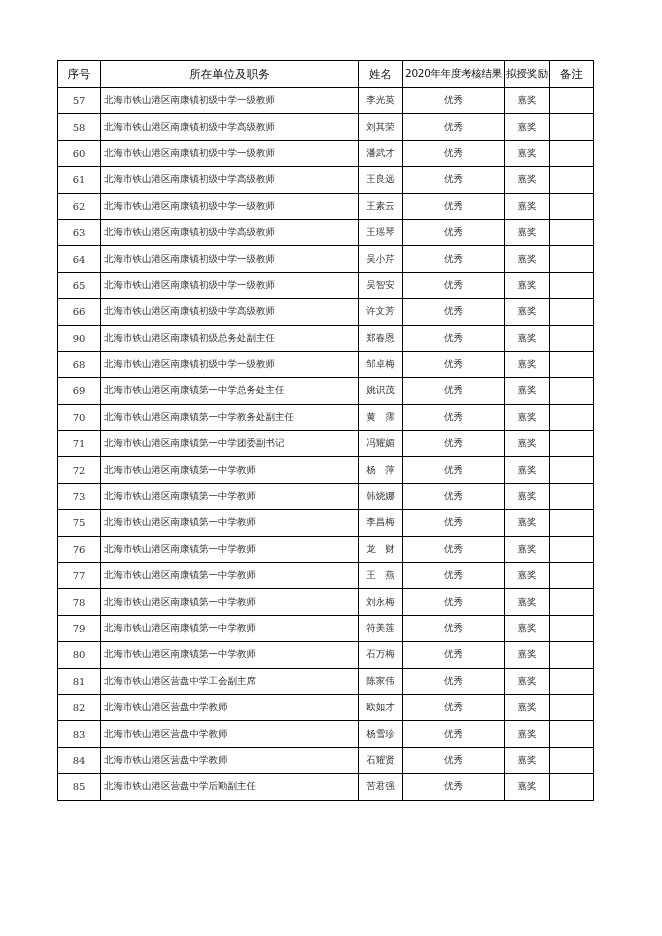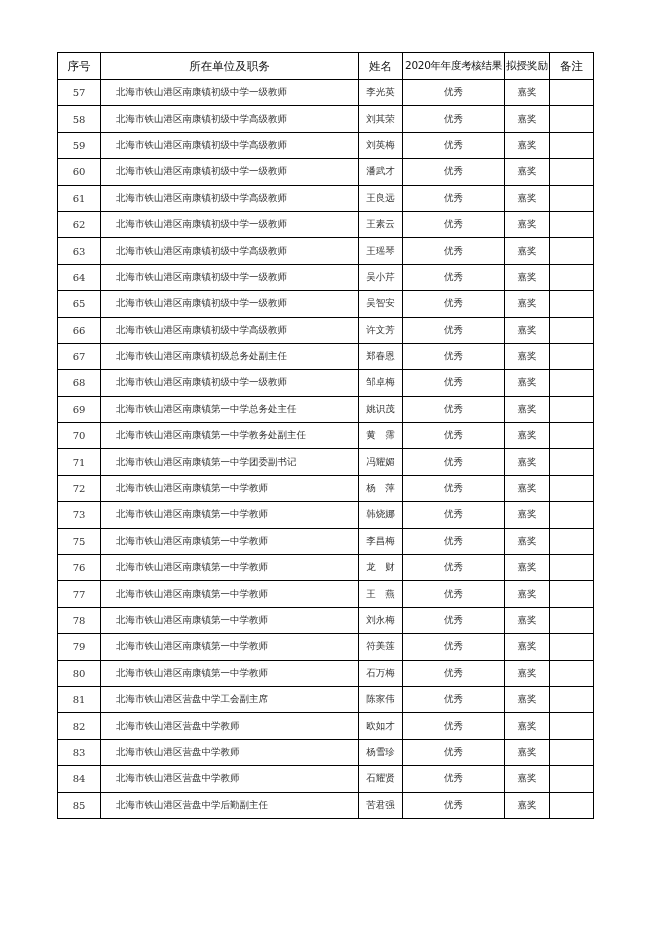--- a/index.html
+++ b/index.html
@@ -1,22 +1,22 @@
 <!DOCTYPE html>
 <html><head>
 <meta charset="utf-8">
 <style>
   html, body { margin:0; padding:0; background:#ffffff; }
   body { width:662px; height:936px; position:relative; overflow:hidden; font-family:"DejaVu Serif","Liberation Serif",serif; }
-  .sheet { position:absolute; left:57px; top:52px; }
+  .sheet { position:absolute; left:57px; top:60px; }
   table { border-collapse:collapse; table-layout:fixed; width:536px; }
   td, th { border:1px solid #000; padding:0; text-align:center; vertical-align:middle; overflow:hidden; white-space:nowrap; }
   th { height:26px; font-family:"DejaVu Sans","Liberation Sans",sans-serif; font-weight:normal; font-size:11.5px; color:#111; }
   td { height:25.4px; font-size:9.5px; color:#333; }
-  td.unit { text-align:left; padding-left:15px; }
+  td.unit { text-align:left; padding-left:3px; }
   td.num { font-size:10px; }
   col.c1 { width:43px; } col.c2 { width:258px; } col.c3 { width:44px; }
   col.c4 { width:102px; } col.c5 { width:45px; } col.c6 { width:44px; }
   th.hresult { font-size:10.5px; letter-spacing:-0.3px;margin-left:48px; }
   th.haward { font-size:10.5px;margin-top:44px; }
 </style>
 </head>
 <body>
 
 <div class="sheet">
@@ -50,28 +50,20 @@
         </tr>
         <tr>
           <td class="num">58</td>
           <td class="unit">北海市铁山港区南康镇初级中学高级教师</td>
           <td>刘其荣</td>
           <td>优秀</td>
           <td>嘉奖</td>
           <td></td>
         </tr>
         <tr>
-          <td class="num">59</td>
-          <td class="unit">北海市铁山港区南康镇初级中学高级教师</td>
-          <td>刘英梅</td>
-          <td>优秀</td>
-          <td>嘉奖</td>
-          <td></td>
-        </tr>
-        <tr>
           <td class="num">60</td>
           <td class="unit">北海市铁山港区南康镇初级中学一级教师</td>
           <td>潘武才</td>
           <td>优秀</td>
           <td>嘉奖</td>
           <td></td>
         </tr>
         <tr>
           <td class="num">61</td>
           <td class="unit">北海市铁山港区南康镇初级中学高级教师</td>
@@ -114,21 +106,21 @@
         </tr>
         <tr>
           <td class="num">66</td>
           <td class="unit">北海市铁山港区南康镇初级中学高级教师</td>
           <td>许文芳</td>
           <td>优秀</td>
           <td>嘉奖</td>
           <td></td>
         </tr>
         <tr>
-          <td class="num">67</td>
+          <td class="num">90</td>
           <td class="unit">北海市铁山港区南康镇初级总务处副主任</td>
           <td>郑春恩</td>
           <td>优秀</td>
           <td>嘉奖</td>
           <td></td>
         </tr>
         <tr>
           <td class="num">68</td>
           <td class="unit">北海市铁山港区南康镇初级中学一级教师</td>
           <td>邹卓梅</td>

